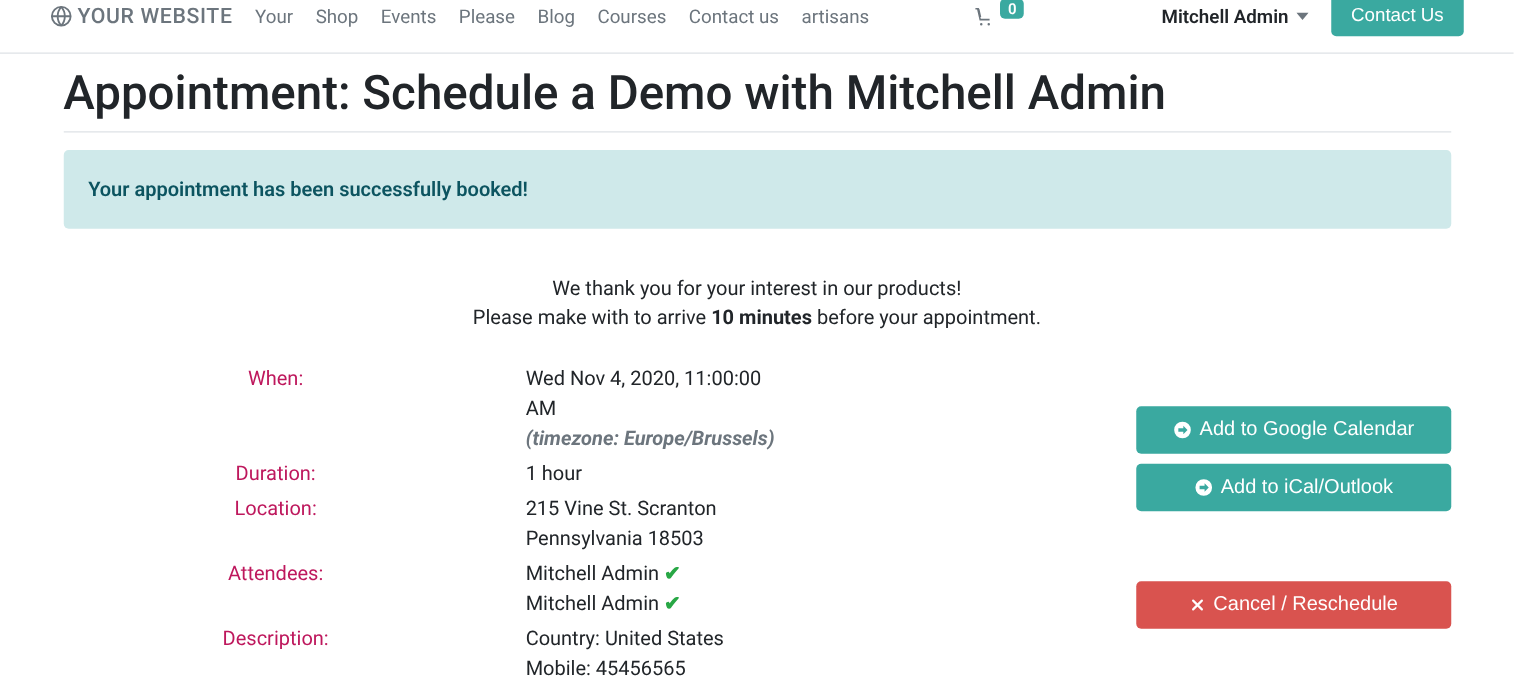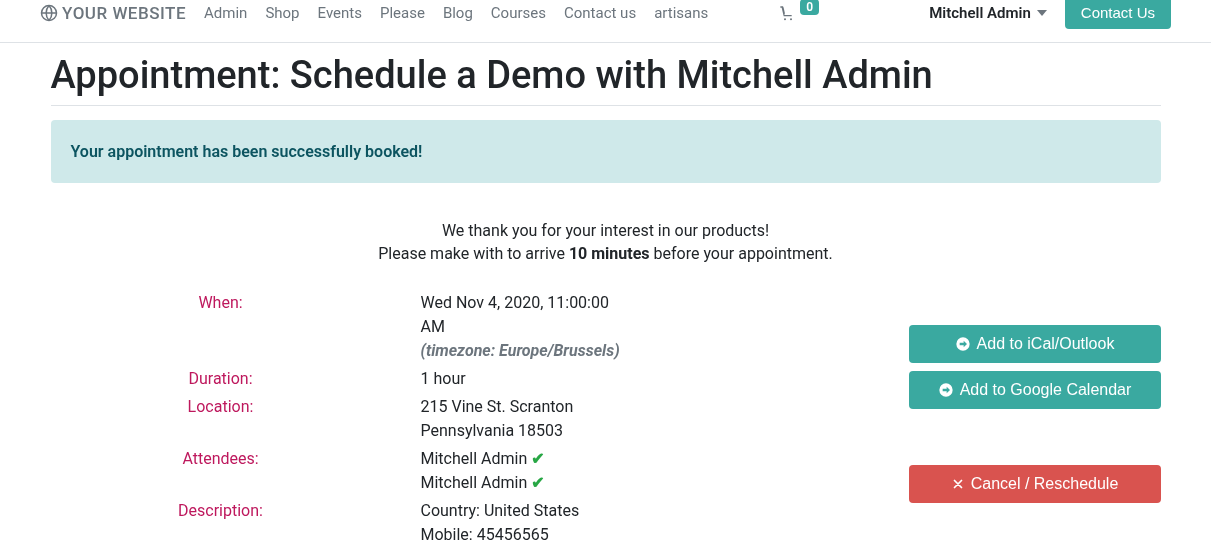--- a/index.html
+++ b/index.html
@@ -166,21 +166,21 @@
 
 <div class="topbar">
   <div class="logo">
     <svg width="18" height="18" viewBox="0 0 24 24" fill="none" stroke="#6c757d" stroke-width="2">
         <circle cx="12" cy="12" r="10"></circle>
         <path d="M2 12h20M12 2a15 15 0 010 20M12 2a15 15 0 000 20"></path>
       </svg>
     <span>YOUR WEBSITE</span>
   </div>
   <div class="nav">
-    <a>Admin</a>
+    <a>Your</a>
     <a>Shop</a>
     <a>Events</a>
     <a>Please</a>
     <a>Blog</a>
     <a>Courses</a>
     <a>Contact us</a>
     <a>artisans</a>
   </div>
   <div class="spacer"></div>
   <div class="cart">
@@ -250,29 +250,29 @@
 
     </div>
 
     <div class="actions">
       <button class="btn-teal">
         <span class="arrow-icon">
           <svg width="16" height="16" viewBox="0 0 24 24" fill="#fff">
               <path d="M12 2a10 10 0 100 20 10 10 0 000-20zm1 5l5 5-5 5v-3H7v-4h6V7z"></path>
             </svg>
         </span>
-        <span>Add to iCal/Outlook</span>
+        <span>Add to Google Calendar</span>
       </button>
       <button class="btn-teal">
         <span class="arrow-icon">
           <svg width="16" height="16" viewBox="0 0 24 24" fill="#fff">
               <path d="M12 2a10 10 0 100 20 10 10 0 000-20zm1 5l5 5-5 5v-3H7v-4h6V7z"></path>
             </svg>
         </span>
-        <span>Add to Google Calendar</span>
+        <span>Add to iCal/Outlook</span>
       </button>
       <button class="btn-red">
         <span class="x-icon">
           <svg width="14" height="14" viewBox="0 0 24 24" fill="#fff">
               <path d="M18 6L6 18M6 6l12 12" stroke="#fff" stroke-width="3" stroke-linecap="round"></path>
             </svg>
         </span>
         <span>Cancel / Reschedule</span>
       </button>
     </div>

